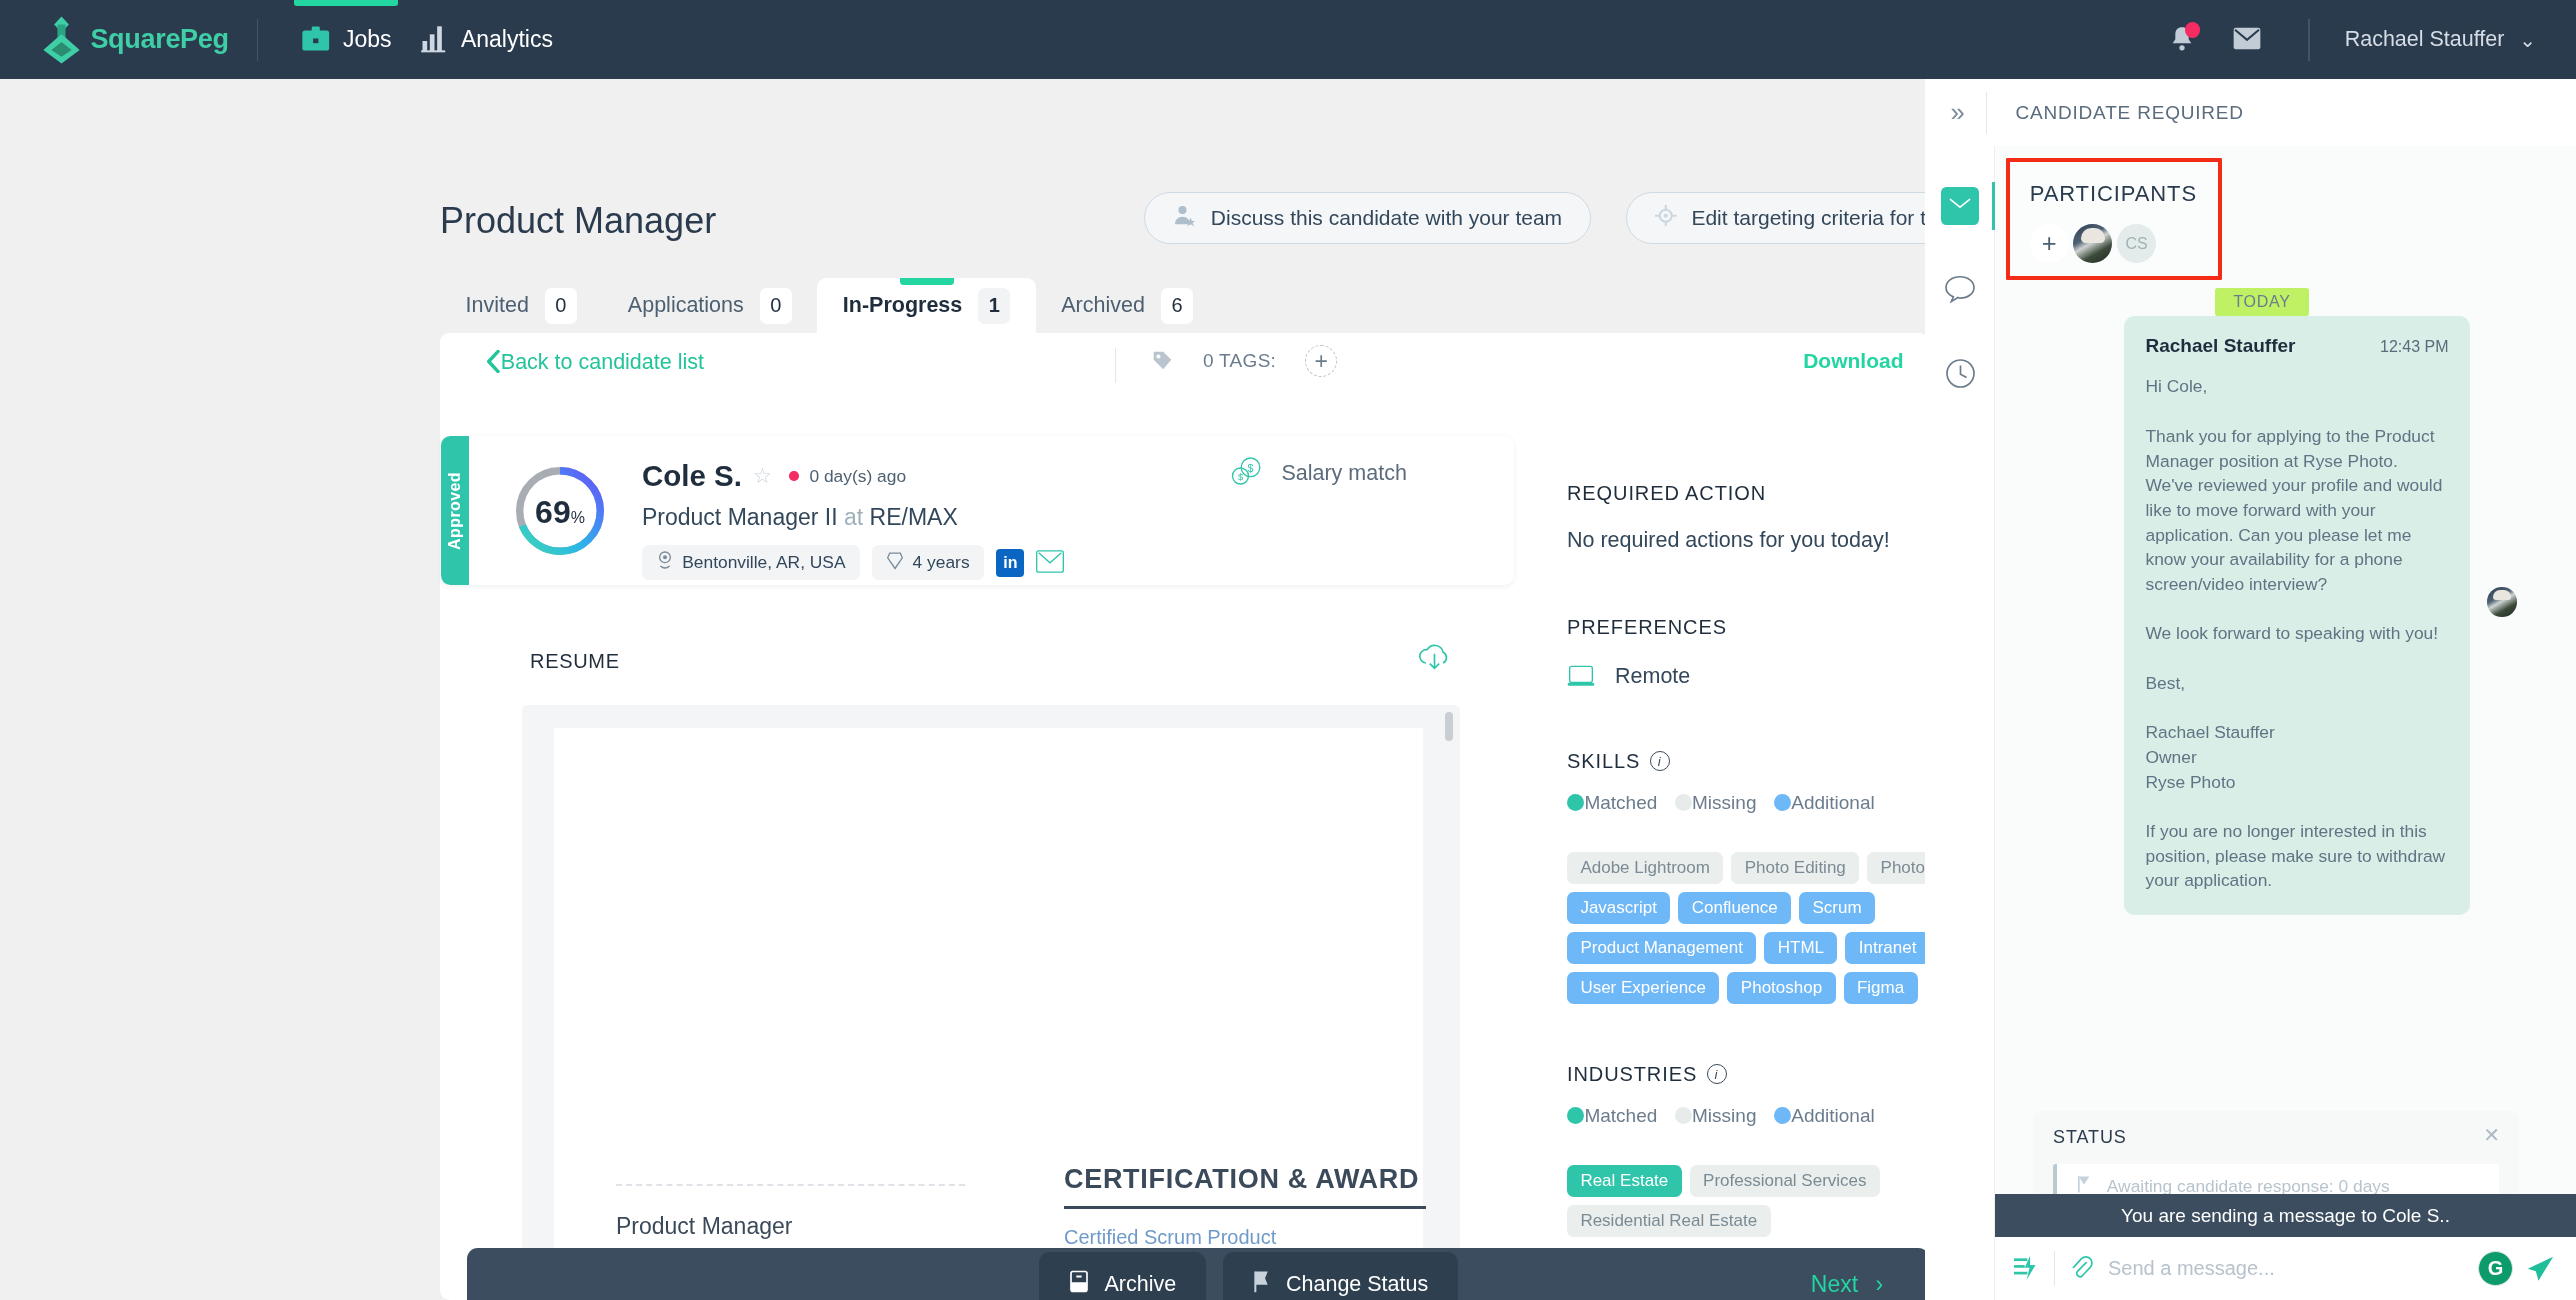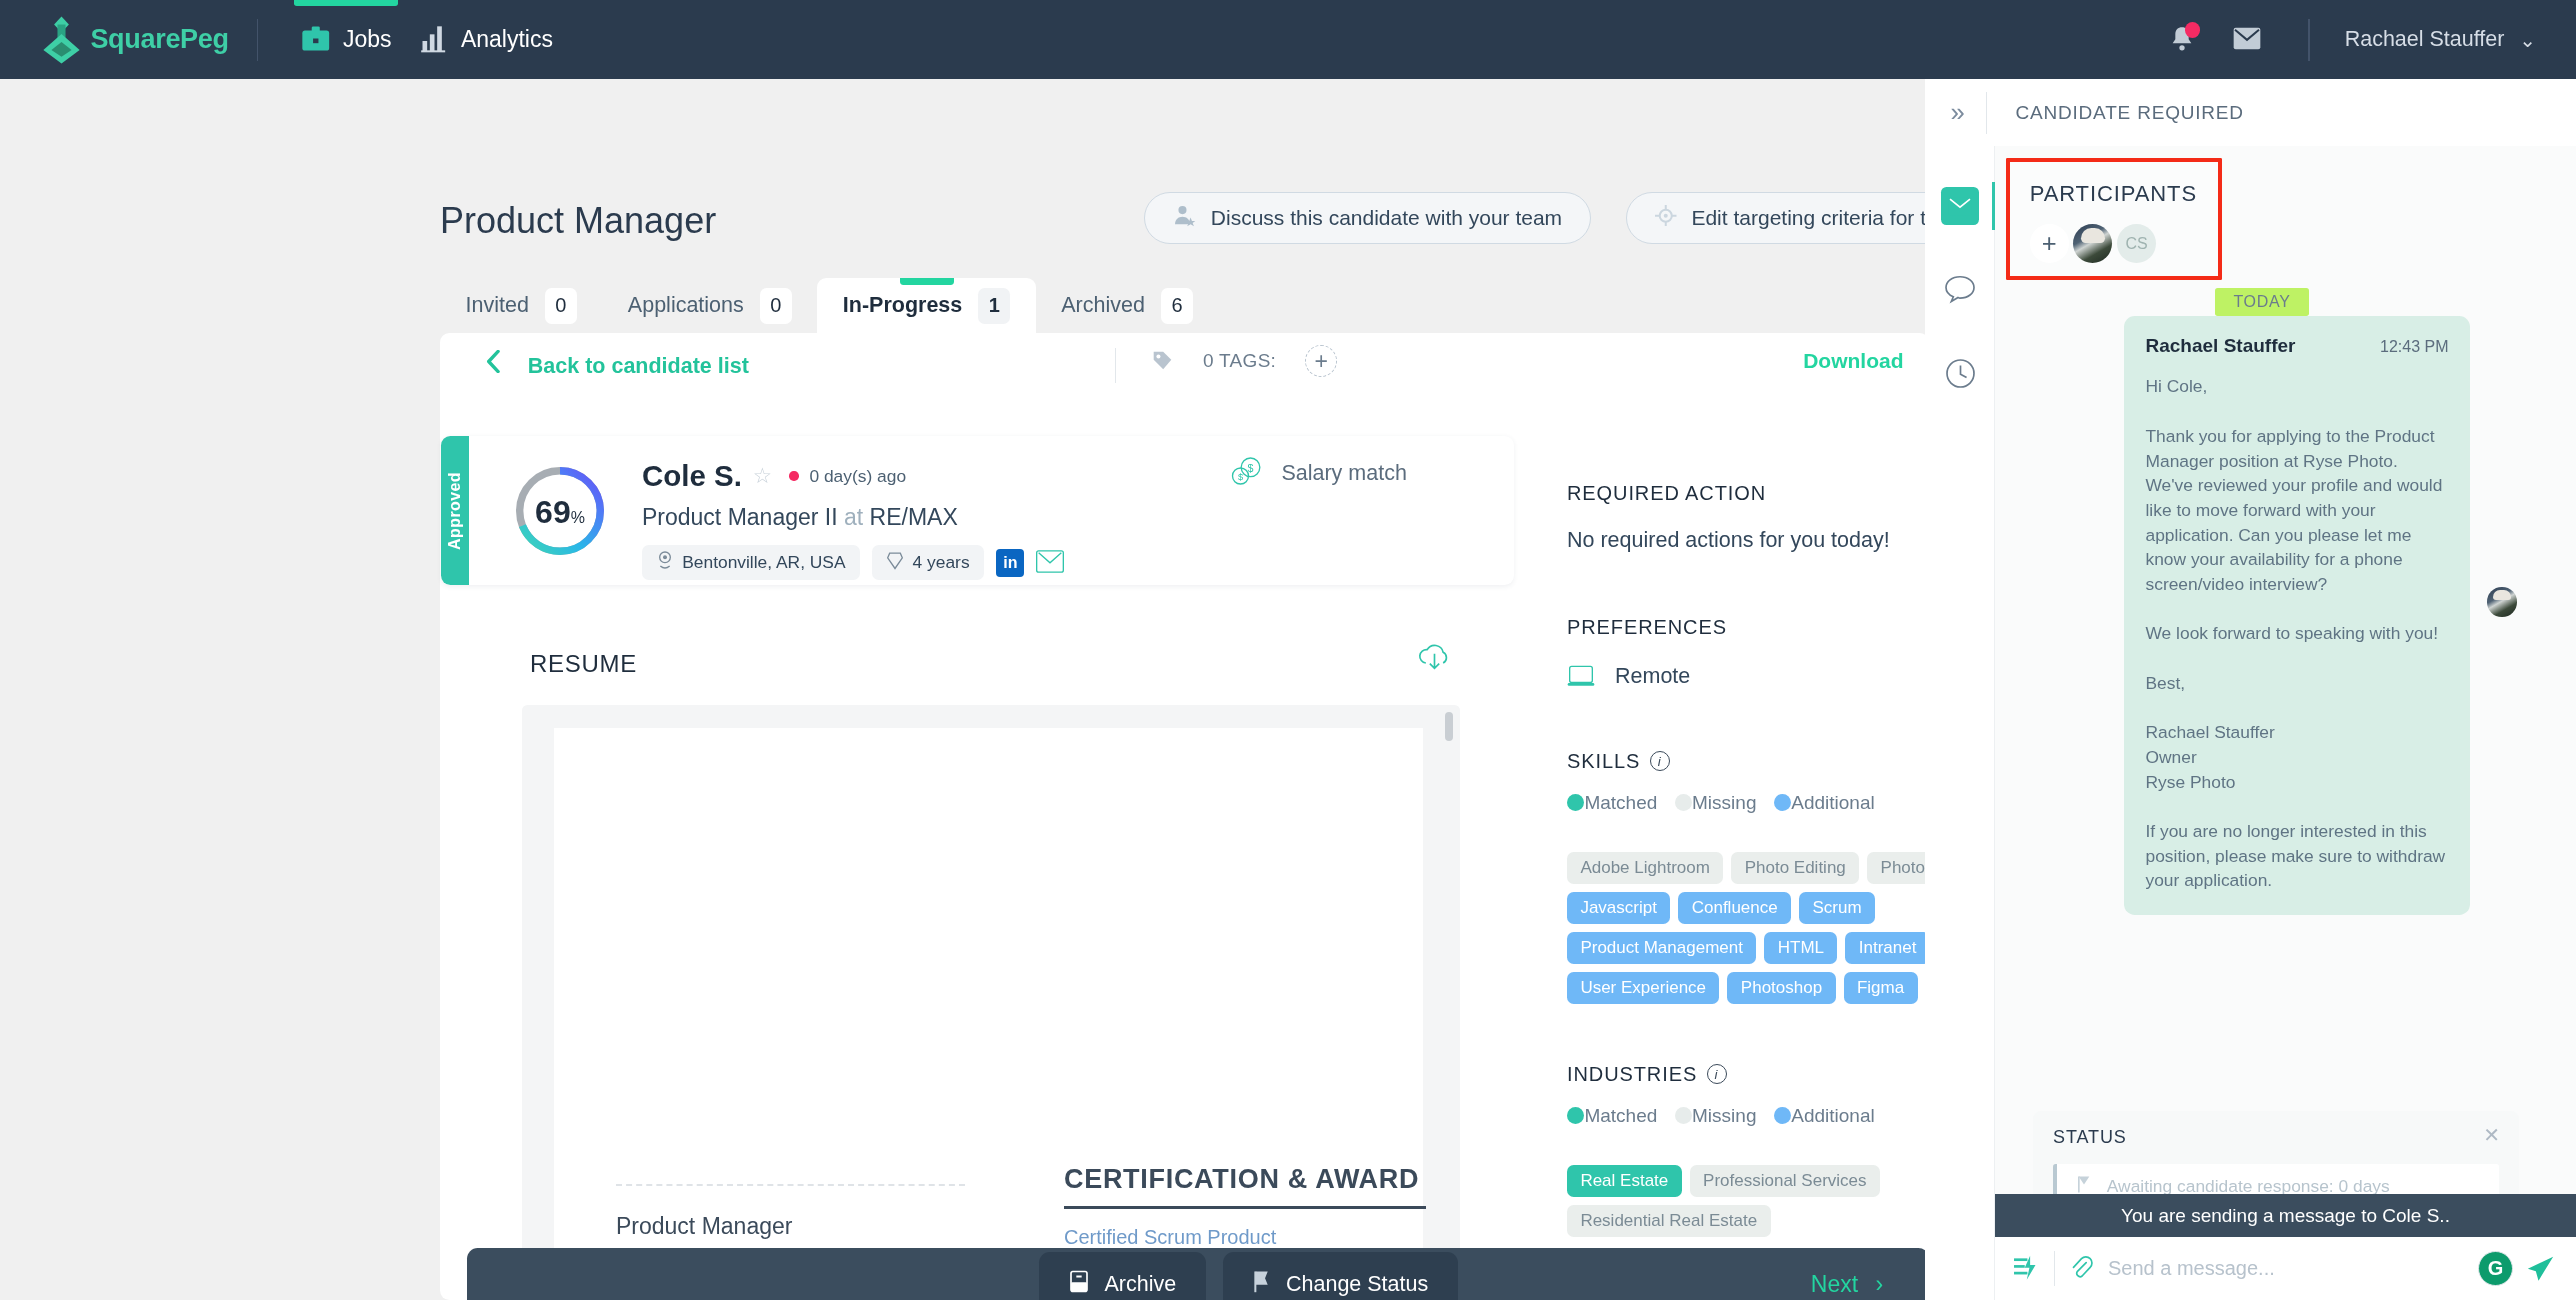--- a/index.html
+++ b/index.html
@@ -76,22 +76,22 @@
   }
   .tab.active .tab-count { background: #f1f3f5; }
 
   
   .content-card {
     position: absolute; left: 440px; top: 254px; width: 1489px; height: 967px;
     background: #ffffff; border-radius: 9.4px;
   }
   .subbar { position: absolute; left: 0; top: 0; width: 100%; height: 62px; display: flex; align-items: center; }
   .back-link {
-    display: flex; align-items: flex-end; gap: 27px; margin-left: 46px;
-    color: #23c39b; font-size: 21.5px; font-weight: bold; cursor: pointer;
+    display: flex; align-items: flex-start; gap: 0; margin-left: 46px;
+    color: #23c39b; font-size: 21.5px; font-weight: normal; cursor: pointer;
   }
   .subbar-divider { position: absolute; left: 675px; top: 14.8px; width: 1.3px; height: 35px; background: #e2e7eb; }
   .tags-wrap { position: absolute; left: 711px; top: 12px; display: flex; align-items: center; gap: 29px; }
   .tags-label { font-size: 19px; color: #6b7c8d; letter-spacing: 0.3px; }
   .tag-add {
     width: 32px; height: 32px; border-radius: 50%; border: 1.3px dashed #b9c4cf;
     display: flex; align-items: center; justify-content: center;
     color: #6b7c8d; font-size: 23px; cursor: pointer;
   }
   .download-link {
@@ -140,21 +140,21 @@
   }
   .mail-sq { cursor: pointer; }
   .salary { position: absolute; left: 1229px; top: 377px; display: flex; align-items: center; gap: 17.4px; }
   .salary .lbl { font-size: 21.5px; color: #5b6c7d; }
 
   
   .resume-panel {
     position: absolute; left: 498px; top: 545px; width: 986px; height: 738px;
     background: #ffffff; border-radius: 9.4px;
   }
-  .resume-title { position: absolute; left: 32px; top: 25.5px; font-size: 24px; color: #1f2d3d; letter-spacing: 0.7px; }
+  .resume-title { position: absolute; left: 32px; top: 25.5px; font-size: 20px; color: #1f2d3d; letter-spacing: 0.7px; }
   .dl-cloud { position: absolute; right: 32px; top: 19px; cursor: pointer; }
   .resume-doc {
     position: absolute; left: 24px; top: 81px; right: 24px; bottom: 0;
     background: #f4f5f6; border-radius: 5.4px 5.4px 0 0; overflow: hidden;
   }
   .resume-page {
     position: absolute; left: 32px; top: 23px; width: 869px; height: 671px;
     background: #ffffff;
   }
   .resume-scroll {

